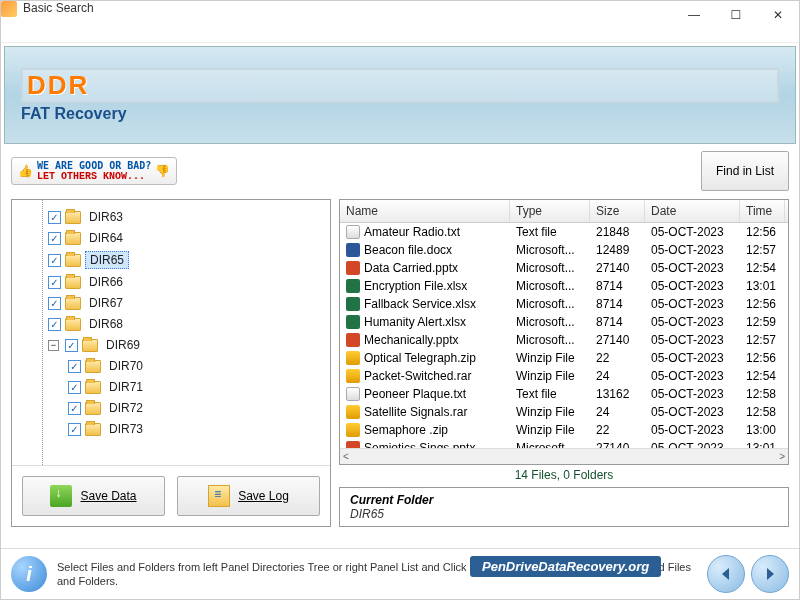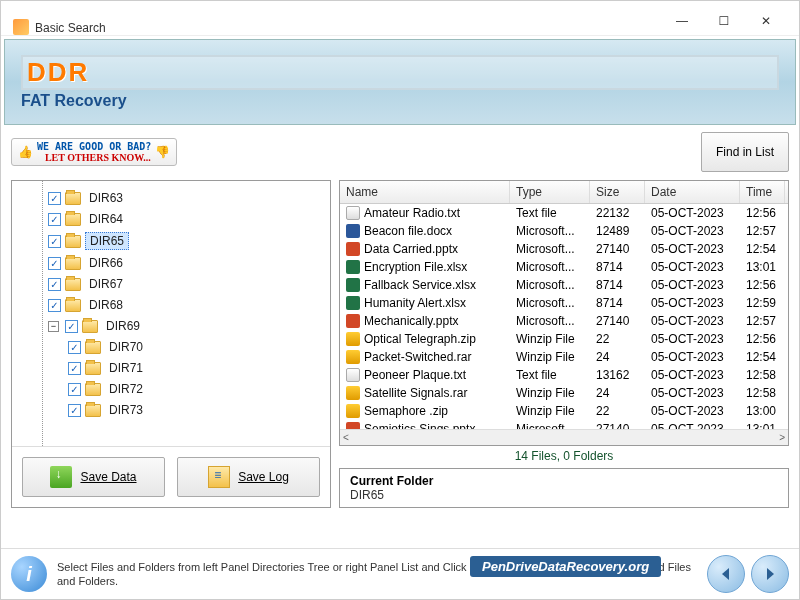--- a/index.html
+++ b/index.html
@@ -1,29 +1,29 @@
 <!DOCTYPE html>
 <html><head>
 <meta charset="utf-8">
 <style>
 * { box-sizing: border-box; margin: 0; padding: 0; }
 body { font-family: "Segoe UI", Tahoma, sans-serif; font-size: 12px; background: #fff; width: 800px; height: 600px; overflow: hidden; }
 .window { width: 800px; height: 600px; border: 1px solid #ccc; display: flex; flex-direction: column; }
-.titlebar { height: 35px; display: flex; align-items: flex-end; padding: 0 12px; background: #fff; border-bottom: 1px solid #eee; }
+.titlebar { height: 42px; display: flex; align-items: flex-start; padding: 0 0; background: #fff; border-bottom: 1px solid #eee; }
 .titlebar-icon { width: 16px; height: 16px; background: linear-gradient(135deg, #ff9a3c, #ffcc66); border-radius: 2px; margin-right: 6px; }
 .titlebar-title { flex: 1; font-size: 12px; color: #333; }
 .winbtns { display: flex; gap: 0; }
 .winbtn { width: 42px; height: 28px; display: flex; align-items: center; justify-content: center; cursor: pointer; color: #333; }
-.banner { height: 86px; background: linear-gradient(180deg, #d6e9f2 0%, #b2d4e4 50%, #c7dfeb 100%); border: 1px solid #9bb; margin: 3px; padding: 18px 16px; display:flex; flex-direction:column; justify-content:center; }
+.banner { height: 98px; background: linear-gradient(180deg, #d6e9f2 0%, #b2d4e4 50%, #c7dfeb 100%); border: 1px solid #9bb; margin: 3px; padding: 18px 16px; display:flex; flex-direction:column; justify-content:center; }
 .brand-ddr { font-family: "Arial Black", sans-serif; font-size: 26px; font-weight: 900; color: #ff7a00; letter-spacing: 2px; text-shadow: 1px 1px 0 #fff; border: 2px solid #c9d8e0; display:inline-block; padding: 0 4px; background: rgba(255,255,255,0.3); }
 .brand-sub { color: #1a4f8b; font-size: 16px; font-weight: bold; margin-top: 2px; }
 .toolbar { display: flex; align-items: center; padding: 4px 10px; gap: 8px; }
 .feedback { border: 1px solid #bbb; background: linear-gradient(#fff,#eee); padding: 2px 6px; font-size: 10px; border-radius: 3px; display:flex; align-items:center; gap:4px; }
 .feedback .l1 { color: #0055aa; font-family: monospace; font-weight:bold; }
-.feedback .l2 { color: #cc0000; font-family: Liberation Serif, serif; font-weight:bold;margin-left:8px; }
+.feedback .l2 { color: #cc0000; font-family: Liberation Mono, monospace; font-weight:bold; }
 .thumb { color: #3a7bd5; font-size: 12px; }
 .spacer { flex: 1; }
 .find-btn { border: 1px solid #aaa; background: linear-gradient(#fdfdfd,#e8e8e8); padding: 12px 14px; font-size: 12px; cursor: pointer; border-radius: 2px; }
 .workarea { display: flex; gap: 8px; padding: 4px 10px 8px 10px; height: 340px; }
 .panel { border: 1px solid #9a9a9a; background: #fff; }
 .left-panel { width: 320px; display: flex; flex-direction: column; }
 .tree { flex: 1; overflow: auto; padding: 6px 4px 6px 2px; position:relative; }
 .tree-inner { padding-left: 14px; }
 .tree-line { position:absolute; left: 30px; top:0; bottom:0; border-left: 1px dotted #999; }
 .node { display: flex; align-items: center; gap: 4px; padding: 2px 3px; margin: 1px 0; cursor: pointer; }
@@ -50,21 +50,21 @@
 .row > div { padding: 2px 6px; font-size: 12px; white-space: nowrap; overflow:hidden; text-overflow:ellipsis; }
 .fname { display:flex; align-items:center; gap:4px; }
 .fico { width:14px; height:14px; flex-shrink:0; border-radius:2px; display:inline-block; }
 .fico.txt { background: linear-gradient(#fff,#ddd); border:1px solid #aaa; }
 .fico.doc { background: #2b579a; }
 .fico.ppt { background: #d24726; }
 .fico.xls { background: #217346; }
 .fico.zip { background: linear-gradient(#ffcc33,#e09b00); }
 .hscroll { height: 16px; background: #f0f0f0; border-top:1px solid #ddd; display:flex; justify-content:space-between; padding:0 3px; align-items:center; font-size:10px; color:#666;}
 .status-count { text-align:center; color:#14532d; font-size:12px; padding: 3px; }
-.curfolder { border: 1px solid #9a9a9a; margin-top: 2px; padding: 5px 10px; }
+.curfolder { border: 1px solid #9a9a9a; margin-top: 2px; padding: 5px 10px; font-style: italic; }
 .curfolder .lbl { font-weight:bold; font-size:12px; }
 .curfolder .val { font-size:12px; color:#333; }
 .footer { display:flex; align-items:center; gap:10px; padding: 6px 10px; border-top: 1px solid #ddd; margin-top: auto;}
 .info-ico { width:36px; height:36px; border-radius:50%; background: radial-gradient(circle at 30% 30%, #a8d5ff, #3a8ad6); display:flex; align-items:center; justify-content:center; color:#fff; font-weight:bold; font-size:20px; font-style:italic; }
 .footer-text { flex:1; font-size:11px; color:#333; line-height: 1.3; }
 .navbtns { display:flex; gap:6px; }
 .navbtn { width:38px; height:38px; border-radius:50%; background: radial-gradient(circle at 30% 30%, #d9ecfb, #8bbce3); border:1px solid #6fa5d4; display:flex; align-items:center; justify-content:center; cursor:pointer; }
 .navbtn svg { fill:#2b5f93; }
 .watermark { position: fixed; left:470px; top:556px; background:#2b5f93; color:#fff; font-weight:bold; font-style:italic; font-size:13px; padding:3px 12px; border-radius:3px; }
 </style>
@@ -184,21 +184,21 @@
           <div>Date</div>
           <div>Time</div>
         </div>
         <div class="rows" id="rows-mount">
             <div class="row">
               <div class="fname">
                 <span class="fico txt"></span>
                 <span>Amateur Radio.txt</span>
               </div>
               <div>Text file</div>
-              <div>22132</div>
+              <div>21848</div>
               <div>05-OCT-2023</div>
               <div>12:56</div>
             </div>
             <div class="row">
               <div class="fname">
                 <span class="fico doc"></span>
                 <span>Beacon file.docx</span>
               </div>
               <div>Microsoft...</div>
               <div>12489</div>

